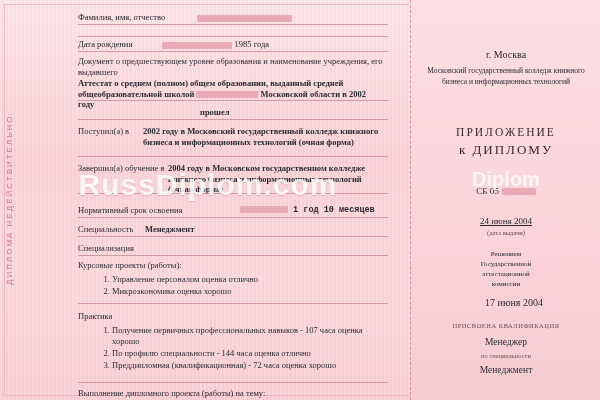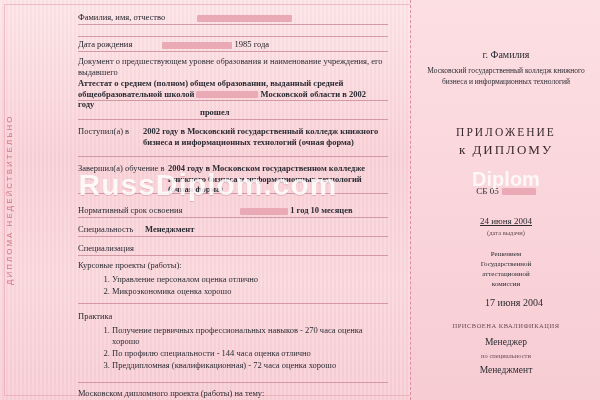--- a/index.html
+++ b/index.html
@@ -110,21 +110,21 @@
 
     <div class="row" style="left:78px;top:126px;">Поступил(а) в</div>
     <div class="row bold" style="left:143px;top:126px;width:245px;">2002 году в Московский государственный колледж книжного бизнеса и информационных технологий (очная форма)</div>
     <div class="rule" style="left:78px;top:156px;width:310px;"></div>
 
     <div class="row" style="left:78px;top:163px;">Завершил(а) обучение в</div>
     <div class="row bold" style="left:168px;top:163px;width:220px;">2004 году в Московском государственном колледже книжного бизнеса и информационных технологий (очная форма)</div>
     <div class="rule" style="left:78px;top:193px;width:310px;"></div>
 
     <div class="row" style="left:78px;top:205px;">Нормативный срок освоения</div>
-    <div class="row bold" style="left:240px;top:205px;">
+    <div class="row bold" style="left:240px;top:205px;font-family:Liberation Mono, monospace;">
       <span class="redact" style="width:48px;"></span>
       <span>1 год 10 месяцев</span>
     </div>
     <div class="rule" style="left:78px;top:217px;width:310px;"></div>
 
     <div class="row" style="left:78px;top:224px;">Специальность</div>
     <div class="row bold" style="left:145px;top:224px;">Менеджмент</div>
     <div class="rule" style="left:78px;top:236px;width:310px;"></div>
 
     <div class="row" style="left:78px;top:243px;">Специализация</div>
@@ -135,33 +135,33 @@
       <ol class="plain">
         <li>Управление персоналом оценка отлично</li>
         <li>Микроэкономика оценка хорошо</li>
       </ol>
     </div>
     <div class="rule" style="left:78px;top:303px;width:310px;"></div>
 
     <div class="row" style="left:78px;top:311px;">Практика</div>
     <div class="row" style="left:96px;top:325px;width:290px;">
       <ol class="plain">
-        <li>Получение первичных профессиональных навыков - 270 часа оценка хорошо</li>
+        <li>Получение первичных профессиональных навыков - 107 часа оценка хорошо</li>
         <li>По профилю специальности - 144 часа оценка отлично</li>
         <li>Преддипломная (квалификационная) - 72 часа оценка хорошо</li>
       </ol>
     </div>
     <div class="rule" style="left:78px;top:382px;width:310px;"></div>
 
-    <div class="row" style="left:78px;top:388px;">Московском дипломного проекта (работы) на тему:</div>
+    <div class="row" style="left:78px;top:388px;">Выполнение дипломного проекта (работы) на тему:</div>
   </div>
 
   <div class="panel-right">
 
-    <div class="rt r-center" style="left:0;top:48px;width:190px;font-size:10px;">г. Фамилия</div>
+    <div class="rt r-center" style="left:0;top:48px;width:190px;font-size:10px;">г. Москва</div>
 
     <div class="rt r-center" style="left:10px;top:66px;width:170px;font-size:7.5px;line-height:1.45;">Московский государственный колледж книжного бизнеса и информационных технологий</div>
 
     <div class="rt r-center big sp" style="left:0;top:125px;width:190px;font-size:11.5px;color:#3a2a30;">ПРИЛОЖЕНИЕ</div>
     <div class="rt r-center big sp" style="left:0;top:142px;width:190px;font-size:13px;color:#3a2a30;">к ДИПЛОМУ</div>
 
     <div class="rt r-center" style="left:0;top:186px;width:190px;font-size:9px;">
       <span>СБ 05</span><span class="redact" style="width:34px;margin-left:3px;"></span>
     </div>
 

